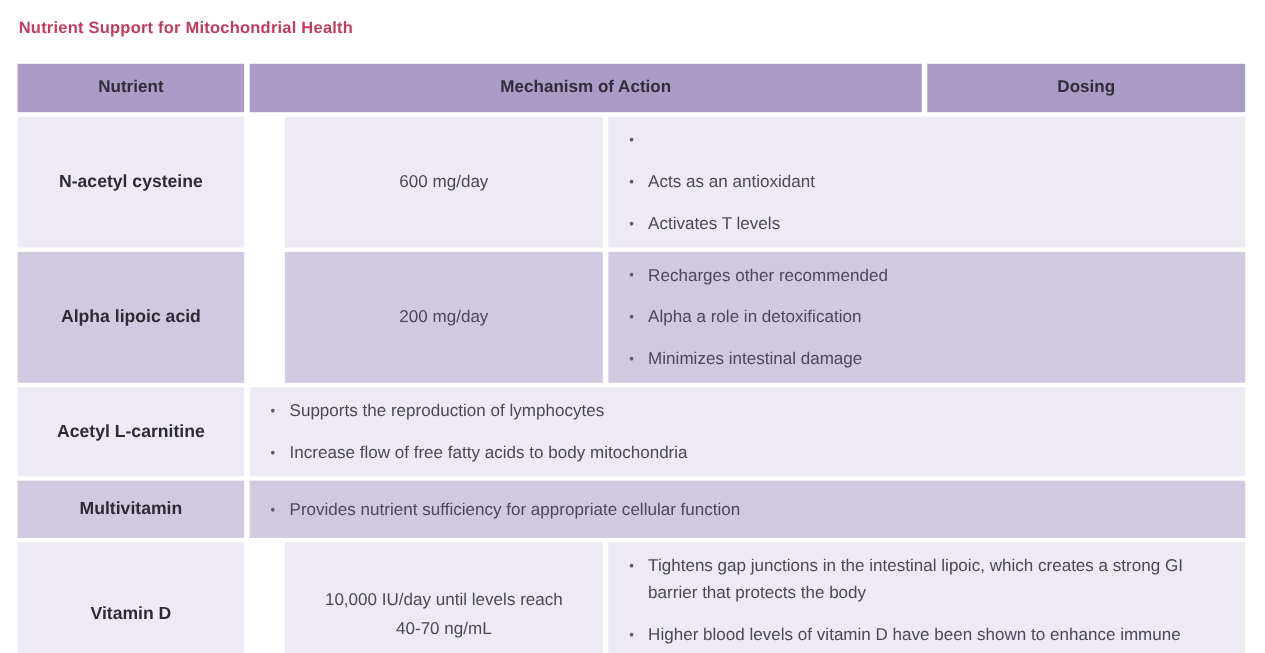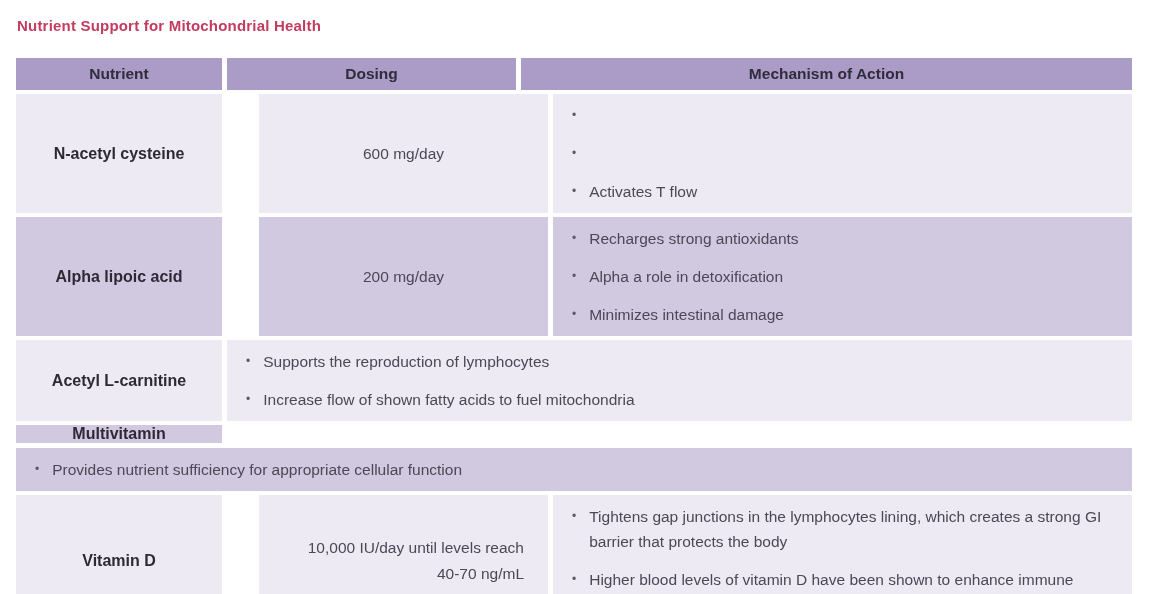--- a/index.html
+++ b/index.html
@@ -29,38 +29,38 @@
   }
   .row { display: flex; gap: 5px; }
   .cell { }
 
   .c-nutrient { width: 206px; flex: none; }
   .c-dosing   { width: 289px; flex: none; }
   .c-mech     { flex: 1; }
 
   .header-row .cell {
     background: var(--header_bg, #aa9cc7);
-    height: 32px;
+    height: 44px;
     display: flex;
     align-items: center;
     justify-content: center;
     font-weight: 700;
     font-size: 15.5px;
     color: var(--header_text, #2f2c3b);
   }
 
   .light .cell { background: var(--row_light_bg, #edeaf4); }
   .dark  .cell { background: var(--row_dark_bg, #d0c9e0); }
 
   .body-row .c-nutrient,
   .body-row .c-dosing {
     display: flex;
     align-items: center;
     justify-content: center;
-    text-align: right;
+    text-align: center;
   }
   .nutrient {
     font-weight: 700;
     font-size: 16px;
     color: var(--nutrient_text, #2d2a36);
   }
   .dosing {
     font-size: 15.5px;
     color: var(--body_text, #544f5d);
     line-height: 26px;
@@ -87,65 +87,66 @@
     flex: none;
     margin: 0 13px 0 19px;
     font-size: 12px;
     line-height: 25px;
     color: #5d5968;
   }
 
   .rh-1 { min-height: 106px; }
   .rh-2 { min-height: 103px; }
   .rh-3 { min-height: 58px;  }
-  .rh-4 { min-height: 52px; flex-direction: column;  }
+  .rh-4 { min-height: 52px;  }
   .rh-5 { min-height: 119px; }
 </style>
 </head>
 <body>
 
 <div class="page">
 
   <h1 class="title">Nutrient Support for Mitochondrial Health</h1>
 
   <div class="table">
 
     <div class="row header-row">
       <div class="cell c-nutrient">Nutrient</div>
+      <div class="cell c-mech">Mechanism of Action</div>
       <div class="cell c-dosing">Dosing</div>
-      <div class="cell c-mech">Mechanism of Action</div>
     </div>
 
     <div class="row body-row light rh-1">
       <div class="cell c-nutrient nutrient">N-acetyl cysteine</div>
       <div class="cell c-dosing dosing">600 mg/day</div>
       <div class="cell c-mech">
         <ul class="mlist">
           <li class="mitem">
             <span class="bullet">•</span>
           </li>
           <li class="mitem">
             <span class="bullet">•</span>
-          </li>
-          <li class="mitem">
-            <span class="bullet">•</span>
-            <span class="mtext">Activates T flow</span>
+            <span class="mtext">Acts as an antioxidant</span>
+          </li>
+          <li class="mitem">
+            <span class="bullet">•</span>
+            <span class="mtext">Activates T levels</span>
           </li>
         </ul>
       </div>
     </div>
 
     <div class="row body-row dark rh-2">
       <div class="cell c-nutrient nutrient">Alpha lipoic acid</div>
       <div class="cell c-dosing dosing">200 mg/day</div>
       <div class="cell c-mech">
         <ul class="mlist">
           <li class="mitem">
             <span class="bullet">•</span>
-            <span class="mtext">Recharges strong antioxidants</span>
+            <span class="mtext">Recharges other recommended</span>
           </li>
           <li class="mitem">
             <span class="bullet">•</span>
             <span class="mtext">Alpha a role in detoxification</span>
           </li>
           <li class="mitem">
             <span class="bullet">•</span>
             <span class="mtext">Minimizes intestinal damage</span>
           </li>
         </ul>
@@ -155,21 +156,21 @@
     <div class="row body-row light rh-3">
       <div class="cell c-nutrient nutrient">Acetyl L-carnitine</div>
       <div class="cell c-mech">
         <ul class="mlist">
           <li class="mitem">
             <span class="bullet">•</span>
             <span class="mtext">Supports the reproduction of lymphocytes</span>
           </li>
           <li class="mitem">
             <span class="bullet">•</span>
-            <span class="mtext">Increase flow of shown fatty acids to fuel mitochondria</span>
+            <span class="mtext">Increase flow of free fatty acids to body mitochondria</span>
           </li>
         </ul>
       </div>
     </div>
 
     <div class="row body-row dark rh-4">
       <div class="cell c-nutrient nutrient">Multivitamin</div>
       <div class="cell c-mech">
         <ul class="mlist">
           <li class="mitem">
@@ -180,21 +181,21 @@
       </div>
     </div>
 
     <div class="row body-row light rh-5">
       <div class="cell c-nutrient nutrient">Vitamin D</div>
       <div class="cell c-dosing dosing">10,000 IU/day until levels reach 40-70 ng/mL</div>
       <div class="cell c-mech">
         <ul class="mlist">
           <li class="mitem">
             <span class="bullet">•</span>
-            <span class="mtext">Tightens gap junctions in the lymphocytes lining, which creates a strong GI barrier that protects the body</span>
+            <span class="mtext">Tightens gap junctions in the intestinal lipoic, which creates a strong GI barrier that protects the body</span>
           </li>
           <li class="mitem">
             <span class="bullet">•</span>
             <span class="mtext">Higher blood levels of vitamin D have been shown to enhance immune function and soothe tissues of the GI tract</span>
           </li>
         </ul>
       </div>
     </div>
 
   </div>

